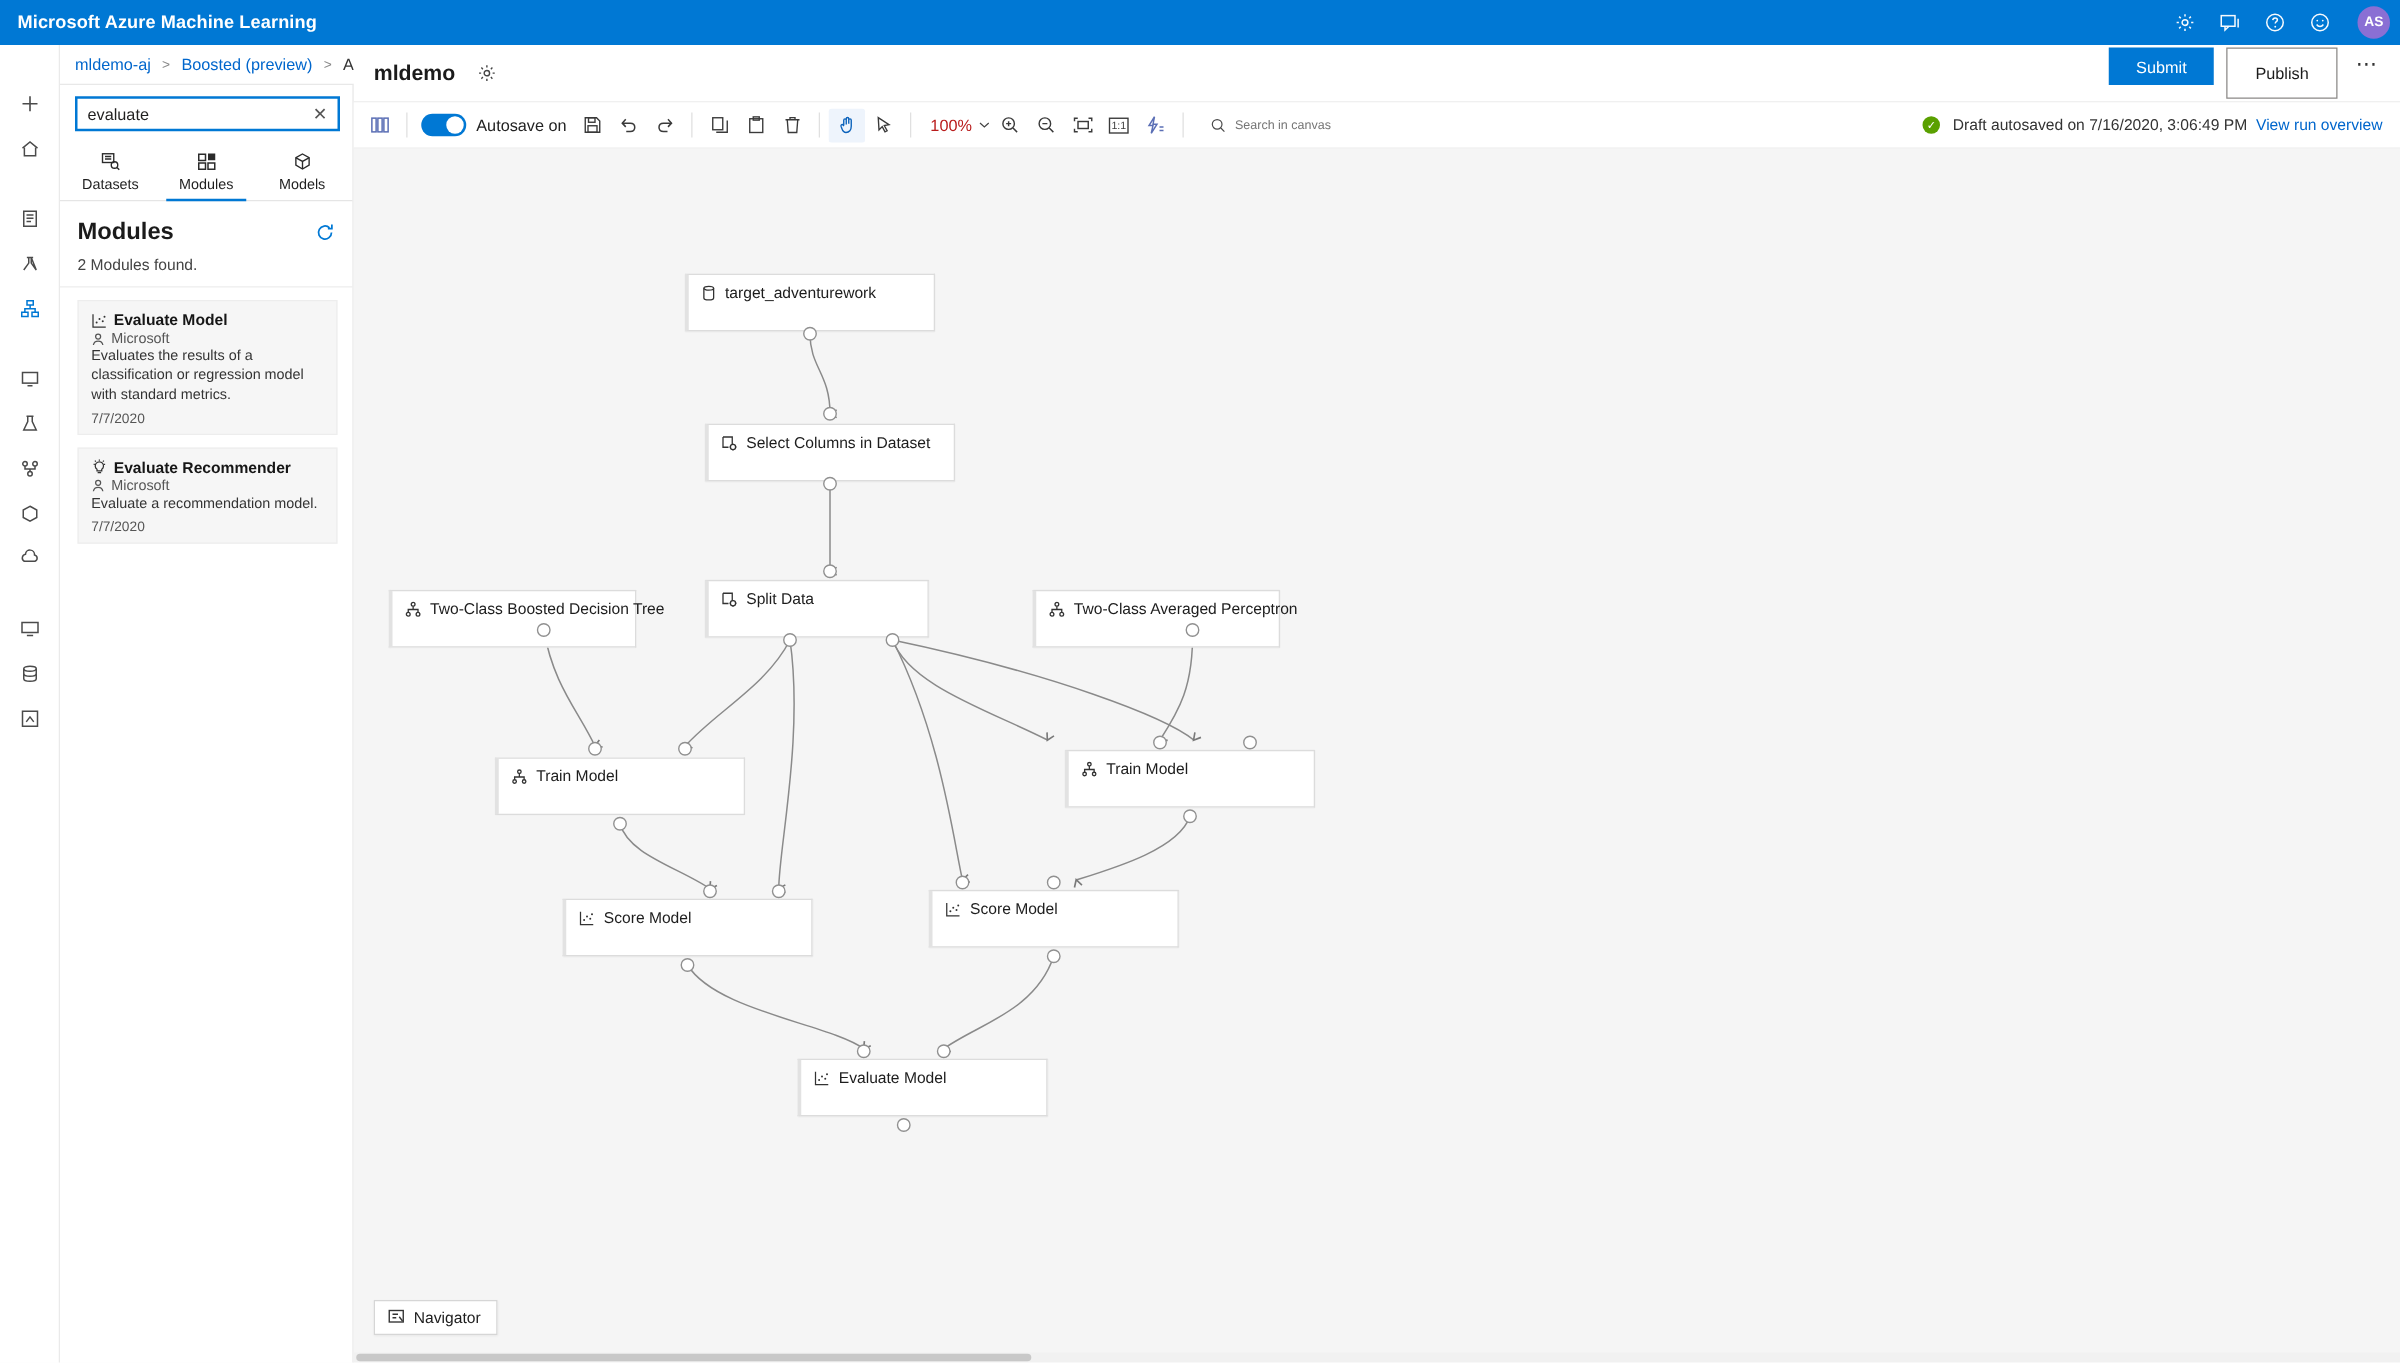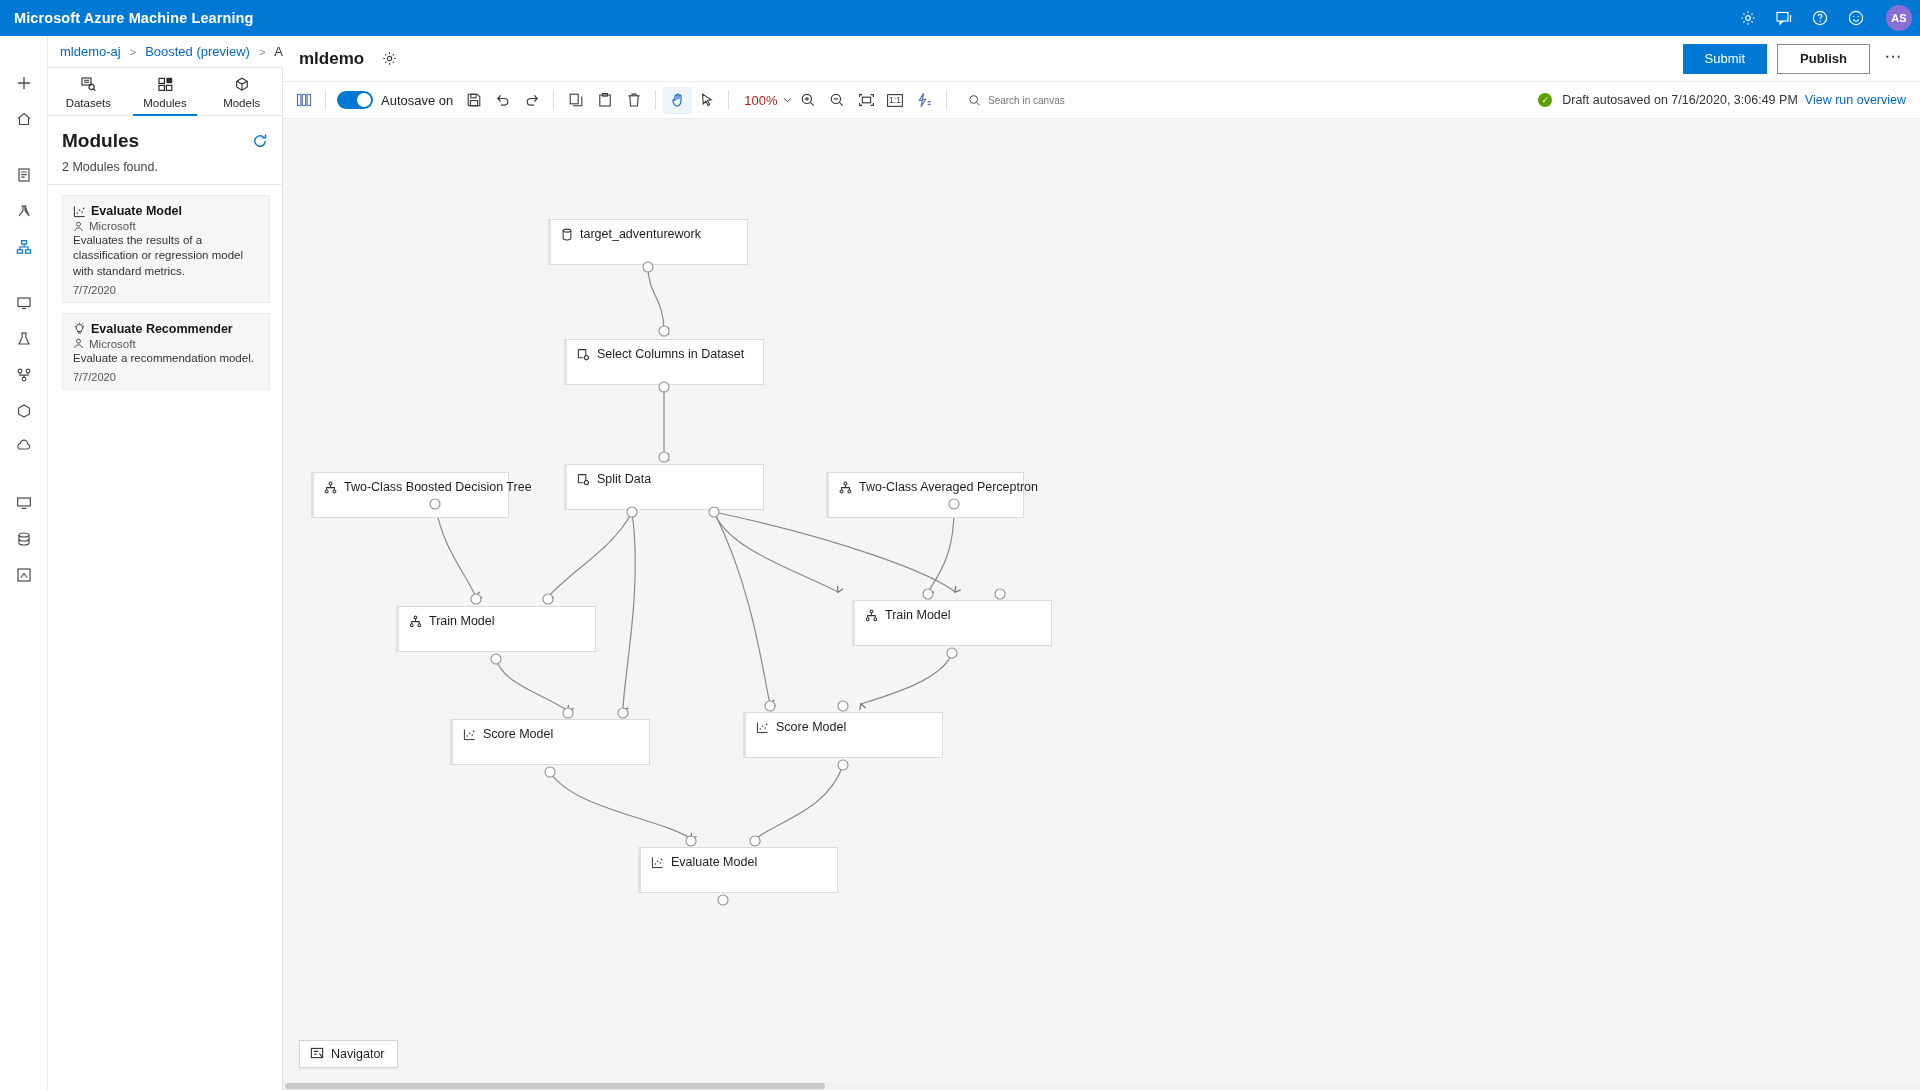--- a/index.html
+++ b/index.html
@@ -133,24 +133,23 @@
   }
   .header-actions {
     position: absolute; right: 14px; display: flex; gap: 10px;
   }
   .btn-primary {
     background: #0078d4; color: #fff; border: none; height: 30px;
     padding: 0 22px; font-size: 13px; cursor: pointer;
     font-family: "Liberation Sans", sans-serif;
   }
   .btn-secondary {
-    background: #fff; color: #1b1b1b; border: 1px solid #8a8886; height: 30px;
+    background: #fff; color: #1b1b1b; border: 1px solid #8a8886; height: 41px;
     padding: 0 22px; font-size: 13px; cursor: pointer;
     font-family: "Liberation Sans", sans-serif;
-    font-weight: bold;
   }
   .ellipsis-btn {
     width: 26px; height: 26px; display: flex; align-items: center;
     justify-content: center; color: #333; cursor: pointer; font-size: 17px;
   }
 
   
   .toolbar {
     height: 37px; display: flex; align-items: center;
     border-bottom: 1px solid #ececec; padding-left: 6px; position: relative;
@@ -357,20 +356,26 @@
   <div class="rail-ico">
     <svg width="16" height="16" viewBox="0 0 16 16" fill="none" stroke="#4b4b4b" stroke-width="1.2">
         <rect x="2" y="2" width="12" height="12"></rect>
         <path d="M5 10.5l3-4 3 4"></path>
       </svg>
   </div>
 </div>
 
 <div class="panel">
 
+  <div class="search-wrap">
+    <div class="search-box">
+      <input type="text" value="evaluate" placeholder="Search" style="">
+      <span class="clear-x">✕</span>
+    </div>
+  </div>
 
   <div class="tabs">
     <div class="tab">
       <span class="tab-ico">
         <svg width="17" height="16" viewBox="0 0 17 16" fill="none" stroke="#2b2b2b" stroke-width="1.1">
           <rect x="2" y="2" width="9" height="7"></rect>
             <path d="M4 4.2h5M4 6.2h5"></path>
           <circle cx="11.6" cy="11" r="2.6"></circle>
             <path d="M13.6 13l1.8 1.8"></path>
         </svg>
@@ -642,21 +647,21 @@
             <path d="M1.4 1.6h7.4v6.2"></path>
               <path d="M1.4 1.6v8.2h4.4"></path>
             <circle cx="9.4" cy="9.6" r="2.1"></circle>
               <path d="M9.4 6.9v.9M9.4 11.4v.9M6.7 9.6h.9M11.2 9.6h.9"></path>
           </svg>
         </span>
         <span class="node-label">Select Columns in Dataset</span>
       </div>
     </div>
 
-    <div class="node" style="left:281px;top:345px;width:200px">
+    <div class="node" style="left:281px;top:345px;width:179px">
       <div class="node-inner">
         <span class="node-ico">
           <svg width="13" height="13" viewBox="0 0 13 13" fill="none" stroke="#333" stroke-width="1.05">
             <path d="M1.4 1.6h7.4v6.2"></path>
               <path d="M1.4 1.6v8.2h4.4"></path>
             <circle cx="9.4" cy="9.6" r="2.1"></circle>
               <path d="M9.4 6.9v.9M9.4 11.4v.9M6.7 9.6h.9M11.2 9.6h.9"></path>
           </svg>
         </span>
         <span class="node-label">Split Data</span>

